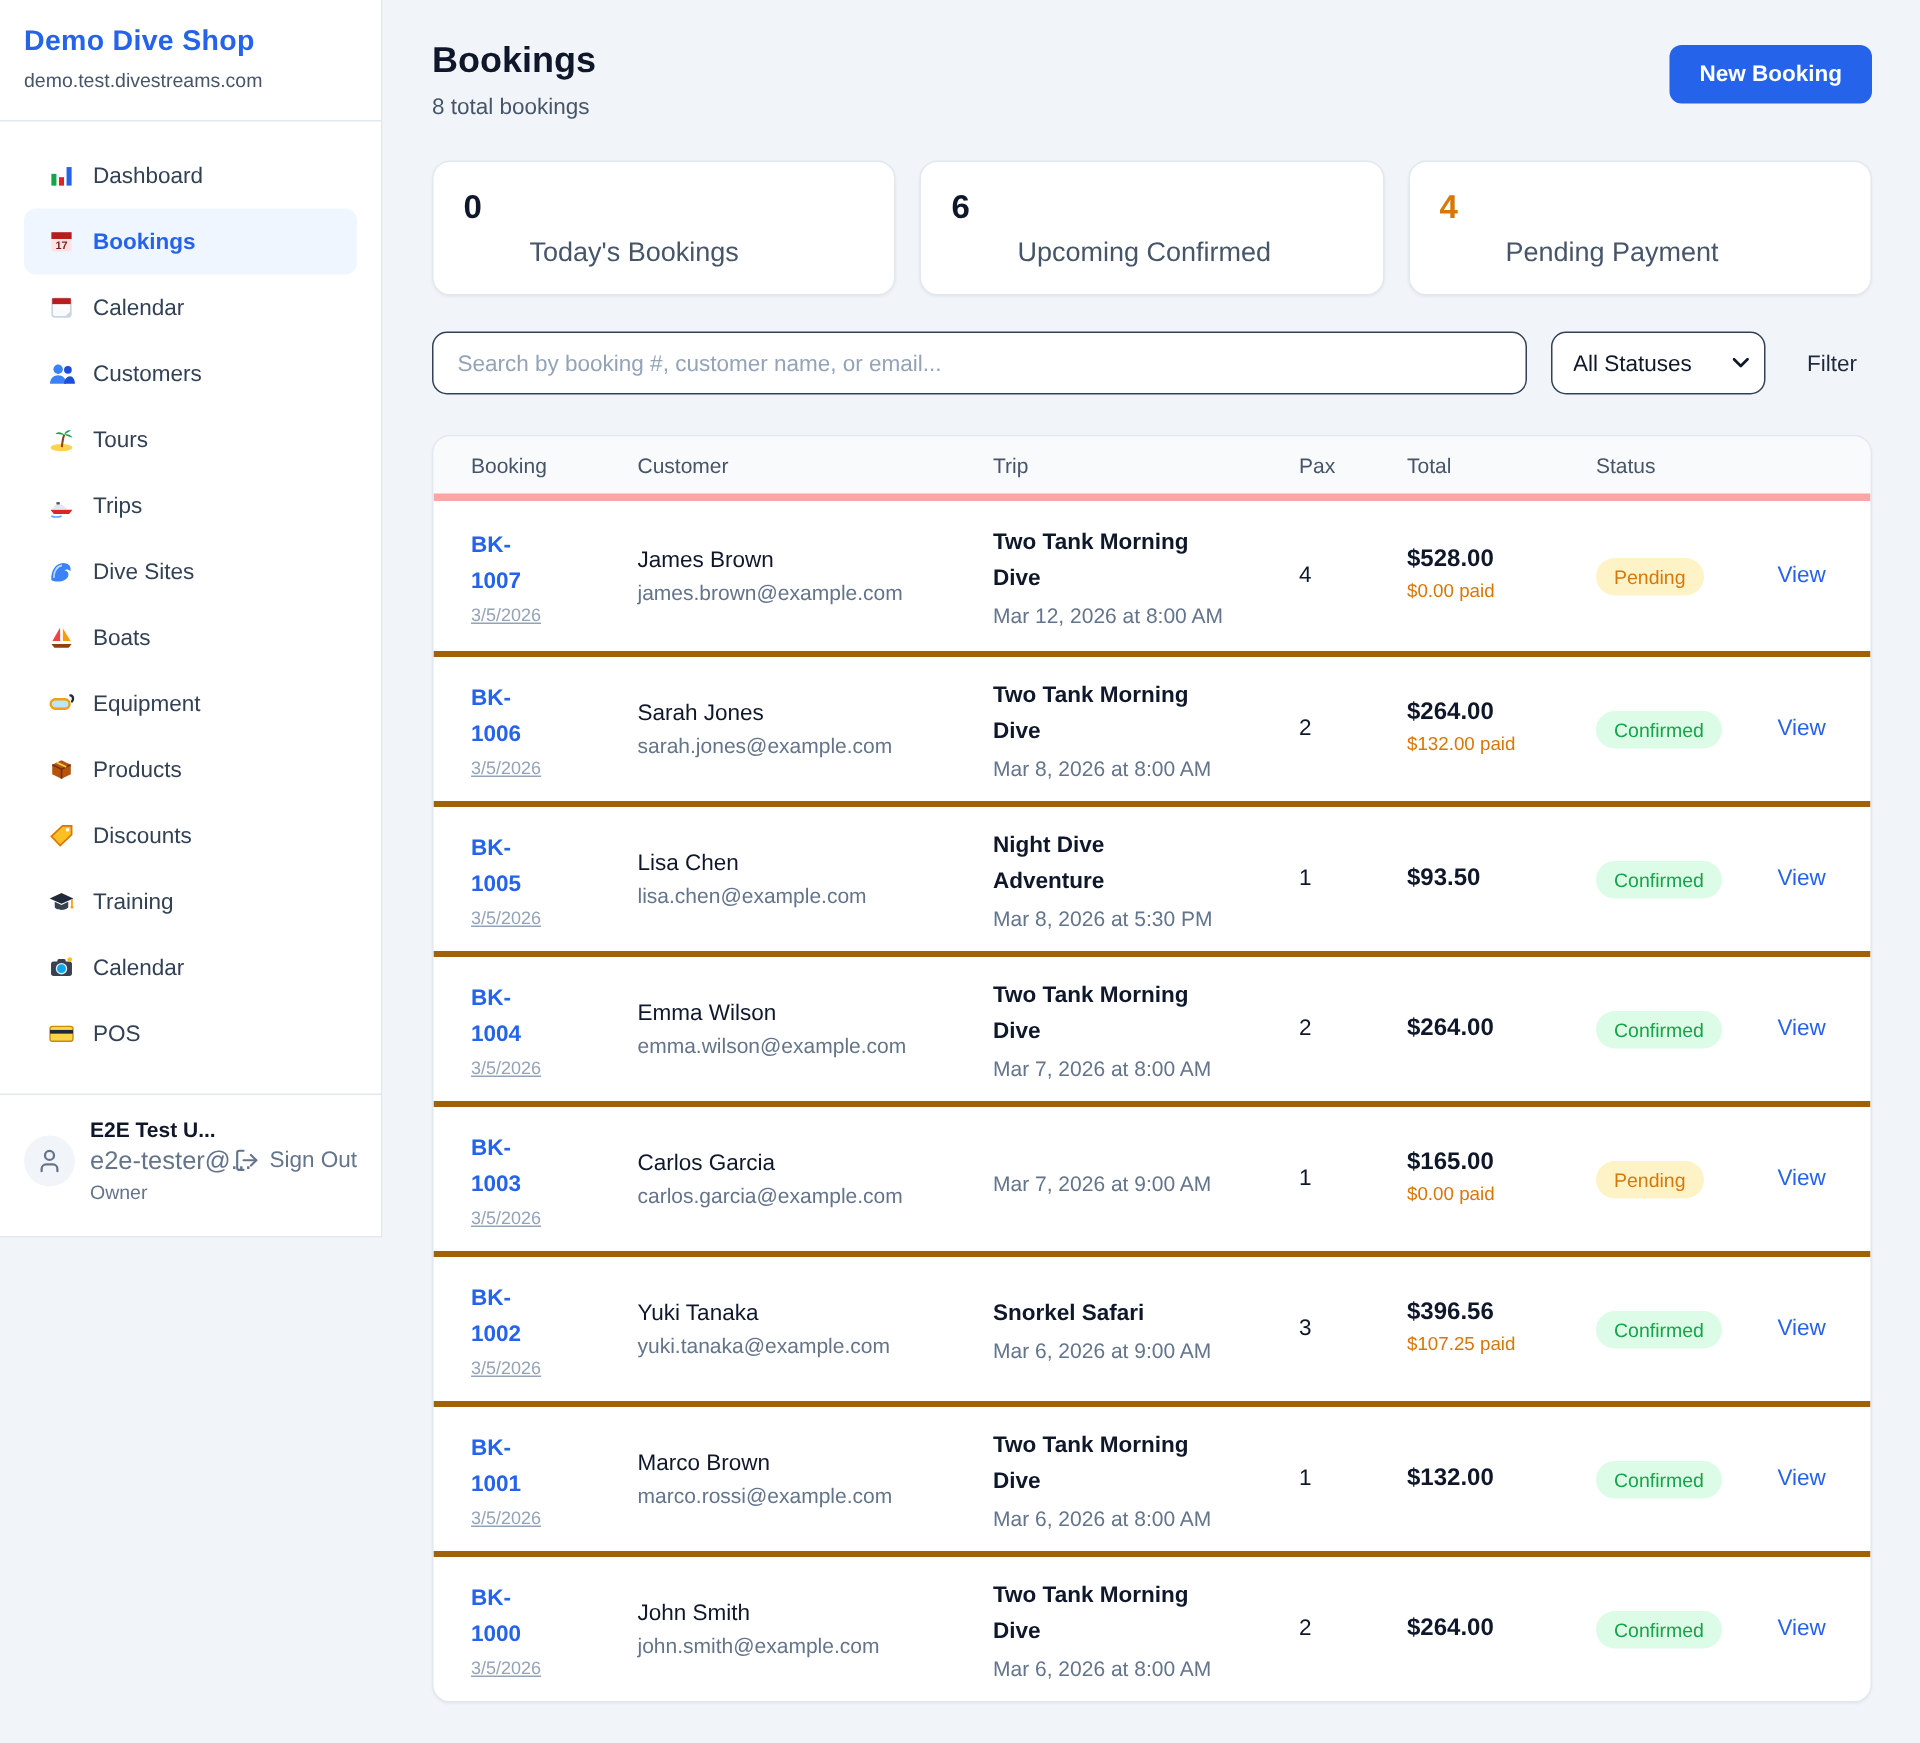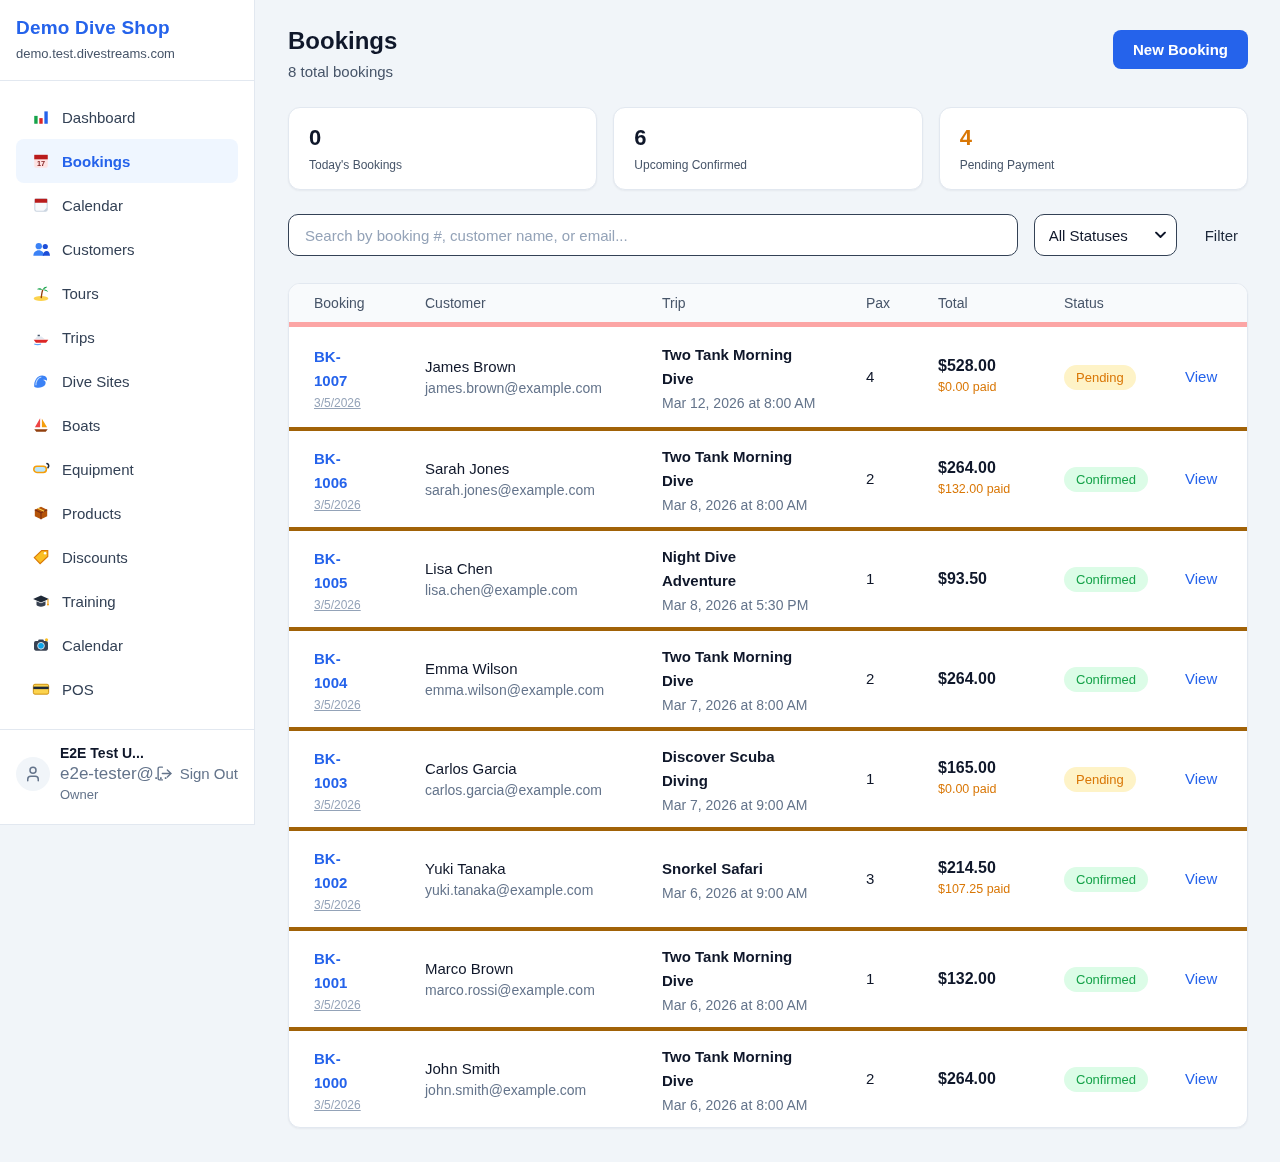--- a/index.html
+++ b/index.html
@@ -58,21 +58,21 @@
     padding:11px 20px; cursor:pointer; margin-top:3px;
   }
 
   .stats { display:grid; grid-template-columns:repeat(3,1fr); gap:16px; margin-top:27px; }
   .stat-card {
     background:#ffffff; border:1px solid #e2e8f0; border-radius:12px;
     padding:17px 20px; box-shadow:0 1px 2px rgba(15,23,42,.05);
   }
   .stat-value { font-size:22px; font-weight:bold; color:#0f172a; }
   .stat-value.accent-orange { color:#d97706; }
-  .stat-label { font-size:12px; color:#475569; margin-top:7px; }
+  .stat-label { font-size:18px; color:#475569; margin-top:7px;margin-left:44px; }
 
   .toolbar { display:flex; align-items:center; gap:16px; margin-top:24px; }
   .search-input {
     flex:1; height:42px; background:#ffffff; border:1px solid #334155;
     border-radius:10px; padding:0 16px; font-size:15px; font-family:inherit; color:#0f172a;
   }
   .search-input::placeholder { color:#94a3b8; }
   .select-wrap { position:relative; flex-shrink:0; }
   .status-select {
     appearance:none; -webkit-appearance:none; height:42px; width:143px;
@@ -484,21 +484,20 @@
   <div class="row">
     <div>
       <span class="bk-id">BK-1003</span>
       <div class="bk-date">3/5/2026</div>
     </div>
     <div>
       <div class="cust-name">Carlos Garcia</div>
       <div class="cust-email">carlos.garcia@example.com</div>
     </div>
     <div>
-      <div class="trip-name">Discover Scuba Diving</div>
       <div class="trip-dt">Mar 7, 2026 at 9:00 AM</div>
     </div>
     <div>
       <span class="pax-val">1</span>
     </div>
     <div>
       <div class="total-val">$165.00</div>
       <div class="paid-val">$0.00 paid</div>
     </div>
     <div>
@@ -519,21 +518,21 @@
       <div class="cust-email">yuki.tanaka@example.com</div>
     </div>
     <div>
       <div class="trip-name">Snorkel Safari</div>
       <div class="trip-dt">Mar 6, 2026 at 9:00 AM</div>
     </div>
     <div>
       <span class="pax-val">3</span>
     </div>
     <div>
-      <div class="total-val">$214.50</div>
+      <div class="total-val">$396.56</div>
       <div class="paid-val">$107.25 paid</div>
     </div>
     <div>
       <span class="badge confirmed">Confirmed</span>
     </div>
     <div>
       <span class="view-link">View</span>
     </div>
   </div>
 

